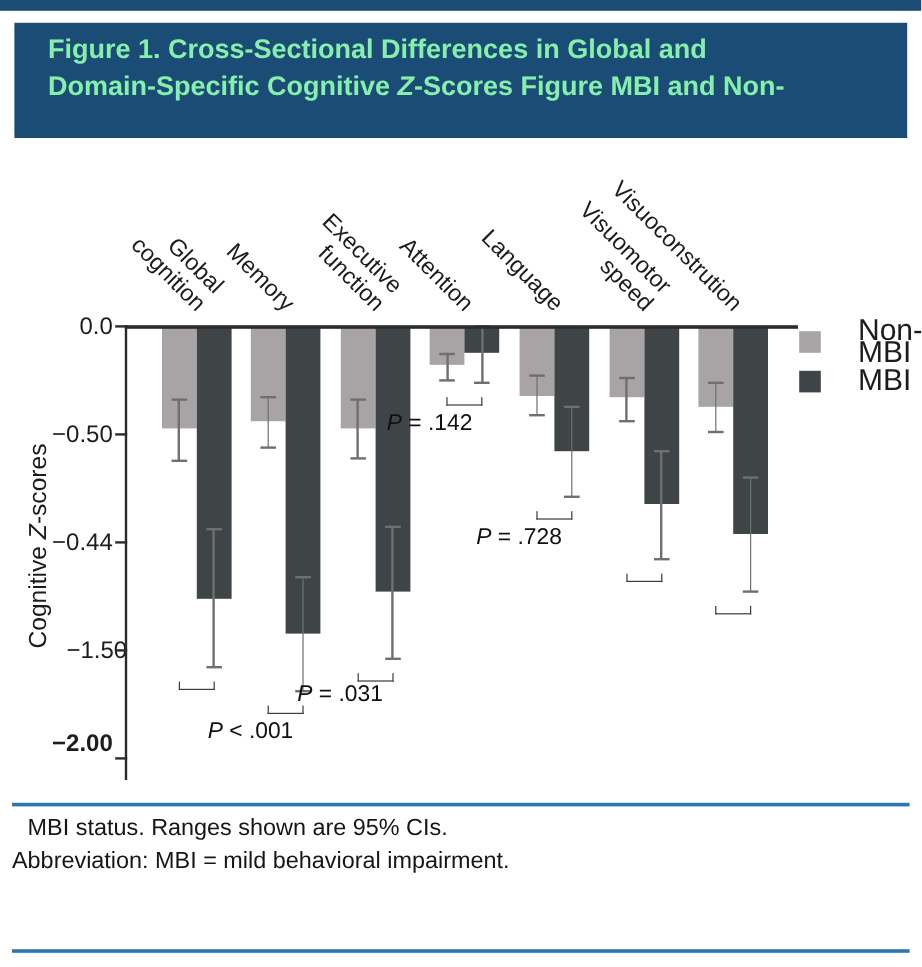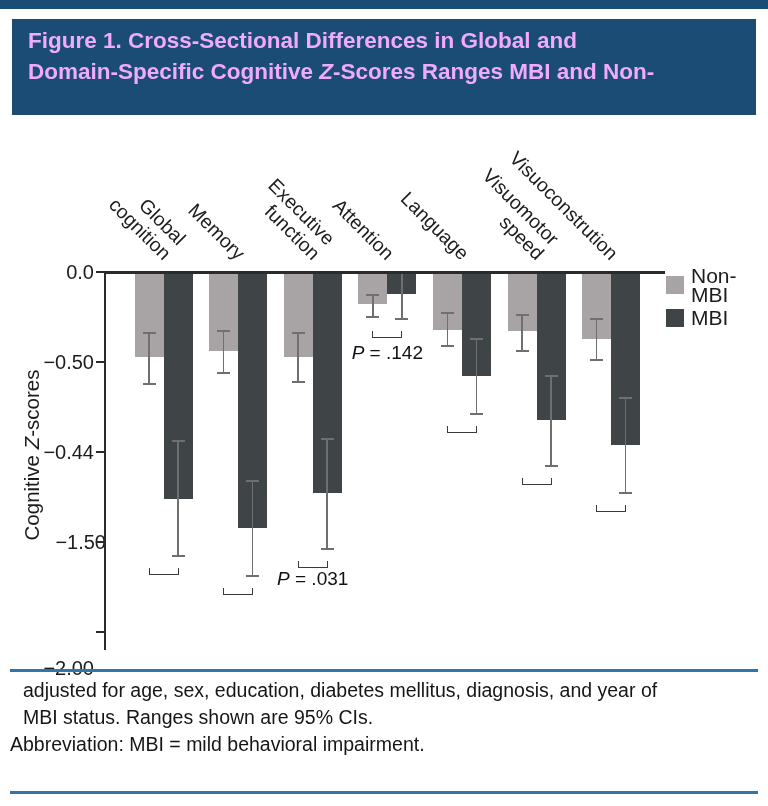--- a/index.html
+++ b/index.html
@@ -2,61 +2,61 @@
 <html><head>
 <meta charset="utf-8">
 <style>
   html,body{margin:0;padding:0;background:#fff;}
   #page{position:relative;width:768px;height:806px;background:#fff;overflow:hidden;
         font-family:"Liberation Sans","DejaVu Sans",sans-serif;color:#1c1c1c;}
   .abs{position:absolute;}
   
   .top-strip{left:0;top:0;width:768px;height:9px;}
   .title-box{left:12px;top:19px;width:744px;height:96px;box-sizing:border-box;
-             padding:6px 12px 0 16px;color:#f0abfc;font-weight:bold;font-size:22.5px;line-height:31px;}
+             padding:6px 12px 0 28px;color:#86efac;font-weight:bold;font-size:22.5px;line-height:31px;}
   .title-box i{font-style:italic;}
   .title-box sup{font-size:14px;vertical-align:super;line-height:0;}
   
   #stage{left:0;top:0;width:768px;height:806px;}
   .axis{background:#2b2b2b;z-index:3;}
   .tick{background:#2b2b2b;z-index:3;}
   .tick-label{width:76px;text-align:right;font-size:20px;color:#1c1c1c;line-height:24px;}
   .ylab{width:400px;height:26px;text-align:center;font-size:20.5px;color:#1c1c1c;
         transform:rotate(-90deg);transform-origin:50% 50%;}
   .ylab i{font-style:italic;}
   .bar{z-index:1;}
   .bar.dark{background-image:repeating-linear-gradient(90deg,rgba(255,255,255,0.055) 0px,rgba(255,255,255,0.055) 1px,transparent 1px,transparent 3px);}
   .wh,.cap{background:#6f6f6f;z-index:2;}
   .bracket{box-sizing:border-box;border-left:1.5px solid #3a3a3a;border-right:1.5px solid #3a3a3a;border-bottom:1.5px solid #3a3a3a;z-index:2;}
-  .plabel{width:130px;text-align:center;font-size:19px;color:#111;z-index:2;}
+  .plabel{width:130px;font-size:19px;color:#111;z-index:2;}
   .plabel i{font-style:italic;}
   .cat-label{width:260px;text-align:right;font-size:19.5px;line-height:21px;color:#1c1c1c;
              transform:rotate(45deg);transform-origin:100% 100%;}
   
   .legend{left:666px;top:266px;z-index:4;}
   .legend-row{display:flex;align-items:center;gap:7px;margin-bottom:4px;}
   .legend-swatch{width:18px;height:18px;flex:0 0 18px;}
-  .legend-label{font-size:21px;color:#1c1c1c;line-height:19px;}
+  .legend-label{font-size:25px;color:#1c1c1c;line-height:19px;margin-left:24px;}
   
   .rule{left:10px;width:748px;height:3px;}
   .footnote{left:10px;top:677px;width:756px;font-size:19.5px;line-height:27px;color:#161616;}
   .fn-line{white-space:nowrap;}
   .fn-line sup{font-size:13px;vertical-align:super;line-height:0;}
   .fn-indent{padding-left:13px;}
 </style>
 </head>
 <body>
 
 <div id="page">
 
   <div class="abs top-strip" style="background: rgb(27, 76, 118);"></div>
 
   <div class="abs title-box" style="background: rgb(27, 76, 118);">
     <div>Figure 1. Cross-Sectional Differences in Global and</div>
-    <div><span>Domain-Specific Cognitive </span><i>Z</i><span>-Scores Ranges MBI and Non-</span></div>
+    <div><span>Domain-Specific Cognitive </span><i>Z</i><span>-Scores Figure MBI and Non-</span></div>
   </div>
 
   <div id="stage" class="abs">
 
     <div class="abs ylab" style="left:-167px;top:442px;">
       <span>Cognitive </span><i>Z</i><span>-scores</span>
     </div>
 
     <div class="abs legend">
       <div class="legend-row">
@@ -72,40 +72,41 @@
       <div class="abs axis" style="left: 103.5px; top: 271px; width: 2.5px; height: 379px;"></div>
       <div class="abs tick" style="left: 96px; top: 271px; width: 10px; height: 2px;"></div>
       <div class="abs tick-label" style="left: 18px; top: 260px;">0.0</div>
       <div class="abs tick" style="left: 96px; top: 361px; width: 10px; height: 2px;"></div>
       <div class="abs tick-label" style="left: 18px; top: 350px;">−0.50</div>
       <div class="abs tick" style="left: 96px; top: 451px; width: 10px; height: 2px;"></div>
       <div class="abs tick-label" style="left: 18px; top: 440px;">−0.44</div>
       <div class="abs tick" style="left: 96px; top: 541px; width: 10px; height: 2px;"></div>
       <div class="abs tick-label" style="left: 30px; top: 530px;">−1.50</div>
       <div class="abs tick" style="left: 96px; top: 631px; width: 10px; height: 2px;"></div>
-      <div class="abs tick-label" style="left: 18px; top: 656px;">−2.00</div>
+      <div class="abs tick-label" style="left: 18px; top: 608px; font-weight: bold;">−2.00</div>
       <div class="abs bar" style="left: 134.5px; top: 272px; width: 29px; height: 84.6px; background: rgb(168, 163, 165);"></div>
       <div class="abs wh" style="left: 148.25px; top: 333.2px; width: 1.5px; height: 50.4px;"></div>
       <div class="abs cap" style="left: 142.5px; top: 332.2px; width: 13px; height: 2px;"></div>
       <div class="abs cap" style="left: 142.5px; top: 382.6px; width: 13px; height: 2px;"></div>
       <div class="abs bar dark" style="left: 163.5px; top: 272px; width: 29px; height: 226.8px; background: rgb(63, 68, 71);"></div>
       <div class="abs wh" style="left: 177.25px; top: 441.2px; width: 1.5px; height: 115.2px;"></div>
       <div class="abs cap" style="left: 171.5px; top: 440.2px; width: 13px; height: 2px;"></div>
       <div class="abs cap" style="left: 171.5px; top: 555.4px; width: 13px; height: 2px;"></div>
       <div class="abs bracket" style="left: 148.5px; top: 568.4px; width: 30px; height: 7px;"></div>
       <div class="abs cat-label" style="left: -100.5px; top: 222px;">Global<br>cognition</div>
       <div class="abs bar" style="left: 209.1px; top: 272px; width: 29px; height: 79.2px; background: rgb(168, 163, 165);"></div>
       <div class="abs wh" style="left: 222.85px; top: 331.4px; width: 1.5px; height: 41.4px;"></div>
       <div class="abs cap" style="left: 217.1px; top: 330.4px; width: 13px; height: 2px;"></div>
       <div class="abs cap" style="left: 217.1px; top: 371.8px; width: 13px; height: 2px;"></div>
       <div class="abs bar dark" style="left: 238.1px; top: 272px; width: 29px; height: 255.6px; background: rgb(63, 68, 71);"></div>
       <div class="abs wh" style="left: 251.85px; top: 480.8px; width: 1.5px; height: 95.4px;"></div>
       <div class="abs cap" style="left: 246.1px; top: 479.8px; width: 13px; height: 2px;"></div>
       <div class="abs cap" style="left: 246.1px; top: 575.2px; width: 13px; height: 2px;"></div>
       <div class="abs bracket" style="left: 223.1px; top: 588.2px; width: 30px; height: 7px;"></div>
+      <div class="abs plabel" style="left: 173.1px; top: 599.2px;"><i>P</i> &lt; .001</div>
       <div class="abs cat-label" style="left: -25.9px; top: 243px;">Memory</div>
       <div class="abs bar" style="left: 283.7px; top: 272px; width: 29px; height: 84.6px; background: rgb(168, 163, 165);"></div>
       <div class="abs wh" style="left: 297.45px; top: 333.2px; width: 1.5px; height: 48.6px;"></div>
       <div class="abs cap" style="left: 291.7px; top: 332.2px; width: 13px; height: 2px;"></div>
       <div class="abs cap" style="left: 291.7px; top: 380.8px; width: 13px; height: 2px;"></div>
       <div class="abs bar dark" style="left: 312.7px; top: 272px; width: 29px; height: 221.4px; background: rgb(63, 68, 71);"></div>
       <div class="abs wh" style="left: 326.45px; top: 439.4px; width: 1.5px; height: 109.8px;"></div>
       <div class="abs cap" style="left: 320.7px; top: 438.4px; width: 13px; height: 2px;"></div>
       <div class="abs cap" style="left: 320.7px; top: 548.2px; width: 13px; height: 2px;"></div>
       <div class="abs bracket" style="left: 297.7px; top: 561.2px; width: 30px; height: 7px;"></div>
@@ -124,20 +125,21 @@
       <div class="abs cat-label" style="left: 123.3px; top: 243px;">Attention</div>
       <div class="abs bar" style="left: 432.9px; top: 272px; width: 29px; height: 57.6px; background: rgb(168, 163, 165);"></div>
       <div class="abs wh" style="left: 446.65px; top: 313.4px; width: 1.5px; height: 32.4px;"></div>
       <div class="abs cap" style="left: 440.9px; top: 312.4px; width: 13px; height: 2px;"></div>
       <div class="abs cap" style="left: 440.9px; top: 344.8px; width: 13px; height: 2px;"></div>
       <div class="abs bar dark" style="left: 461.9px; top: 272px; width: 29px; height: 104.4px; background: rgb(63, 68, 71);"></div>
       <div class="abs wh" style="left: 475.65px; top: 338.6px; width: 1.5px; height: 75.6px;"></div>
       <div class="abs cap" style="left: 469.9px; top: 337.6px; width: 13px; height: 2px;"></div>
       <div class="abs cap" style="left: 469.9px; top: 413.2px; width: 13px; height: 2px;"></div>
       <div class="abs bracket" style="left: 446.9px; top: 426.2px; width: 30px; height: 7px;"></div>
+      <div class="abs plabel" style="left: 396.9px; top: 437.2px;"><i>P</i> = .728</div>
       <div class="abs cat-label" style="left: 197.9px; top: 243px;">Language</div>
       <div class="abs bar" style="left: 507.5px; top: 272px; width: 29px; height: 59.4px; background: rgb(168, 163, 165);"></div>
       <div class="abs wh" style="left: 521.25px; top: 315.2px; width: 1.5px; height: 36px;"></div>
       <div class="abs cap" style="left: 515.5px; top: 314.2px; width: 13px; height: 2px;"></div>
       <div class="abs cap" style="left: 515.5px; top: 350.2px; width: 13px; height: 2px;"></div>
       <div class="abs bar dark" style="left: 536.5px; top: 272px; width: 29px; height: 147.6px; background: rgb(63, 68, 71);"></div>
       <div class="abs wh" style="left: 550.25px; top: 376.4px; width: 1.5px; height: 90px;"></div>
       <div class="abs cap" style="left: 544.5px; top: 375.4px; width: 13px; height: 2px;"></div>
       <div class="abs cap" style="left: 544.5px; top: 465.4px; width: 13px; height: 2px;"></div>
       <div class="abs bracket" style="left: 521.5px; top: 478.4px; width: 30px; height: 7px;"></div>
@@ -150,20 +152,19 @@
       <div class="abs wh" style="left: 624.85px; top: 398px; width: 1.5px; height: 95.4px;"></div>
       <div class="abs cap" style="left: 619.1px; top: 397px; width: 13px; height: 2px;"></div>
       <div class="abs cap" style="left: 619.1px; top: 492.4px; width: 13px; height: 2px;"></div>
       <div class="abs bracket" style="left: 596.1px; top: 505.4px; width: 30px; height: 7px;"></div>
       <div class="abs cat-label" style="left: 347.1px; top: 243px;">Visuoconstrution</div>
     </div>
 
   <div class="abs rule" style="top: 669px; background: rgb(46, 119, 174);"></div>
 
   <div class="abs footnote">
-    <div class="fn-line fn-indent">adjusted for age, sex, education, diabetes mellitus, diagnosis, and year of</div>
     <div class="fn-line fn-indent">MBI status. Ranges shown are 95% CIs.</div>
     <div class="fn-line">Abbreviation: MBI = mild behavioral impairment.</div>
   </div>
 
   <div class="abs rule" style="top: 791px; background: rgb(46, 119, 174);"></div>
 
 </div>
 
 </body></html>

